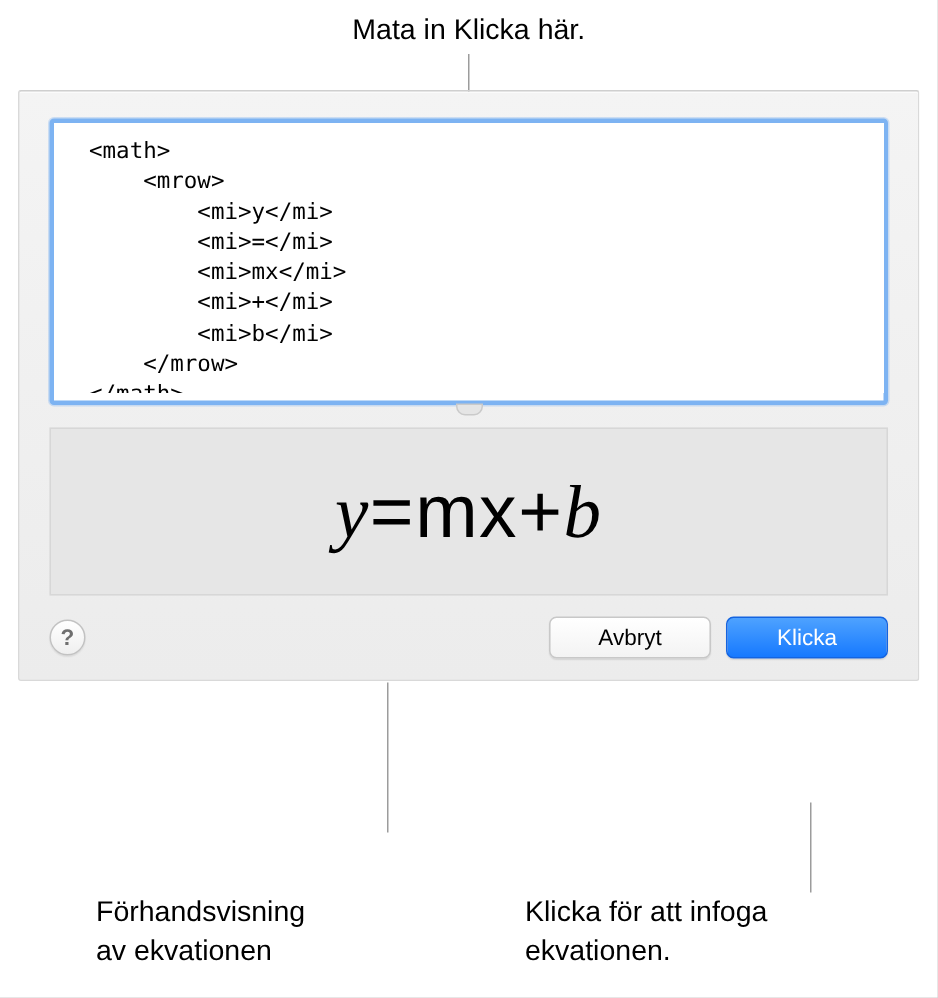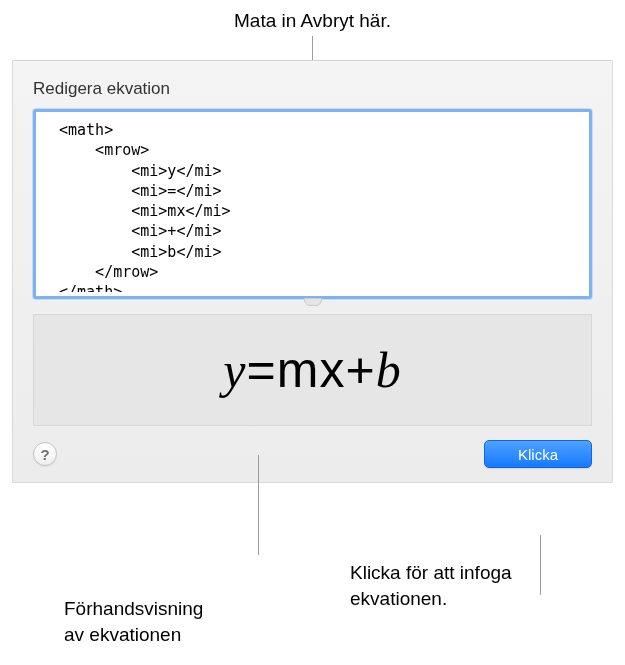--- a/index.html
+++ b/index.html
@@ -181,33 +181,32 @@
       line-height: 1.35;
     }
     .callout-preview {
       left: 64px;
       top: 596px;
       text-align: left;
       width: 200px;
     }
     .callout-insert {
       left: 350px;
-      top: 560px;
+      top: 596px;
       text-align: left;
       width: 230px;
     }
   </style>
 </head>
 <body>
 
-<div class="callout-top">Mata in Avbryt här.</div>
+<div class="callout-top">Mata in Klicka här.</div>
 <div class="callout-line-top"></div>
 
 <div class="dialog-panel">
-  <div class="dialog-title">Redigera ekvation</div>
 
   <div class="editor-wrap">
     <textarea class="editor" spellcheck="false" style="">&lt;math&gt;
     &lt;mrow&gt;
         &lt;mi&gt;y&lt;/mi&gt;
         &lt;mi&gt;=&lt;/mi&gt;
         &lt;mi&gt;mx&lt;/mi&gt;
         &lt;mi&gt;+&lt;/mi&gt;
         &lt;mi&gt;b&lt;/mi&gt;
     &lt;/mrow&gt;
@@ -217,20 +216,21 @@
 
   <div class="preview-area">
     <div class="equation-preview">
       <span class="it">y</span><span class="rm thin">=</span><span class="rm">mx</span><span class="rm thin">+</span><span class="it">b</span>
     </div>
   </div>
 
   <div class="button-row">
     <div class="help-button">?</div>
     <div class="spacer"></div>
+    <button class="btn">Avbryt</button>
     <button class="btn primary">Klicka</button>
   </div>
 </div>
 
 <div class="callout-line-preview"></div>
 <div class="callout-line-insert"></div>
 
 <div class="callout-bottom callout-preview">
   <span>Förhandsvisning</span><br>
   <span>av ekvationen</span>

